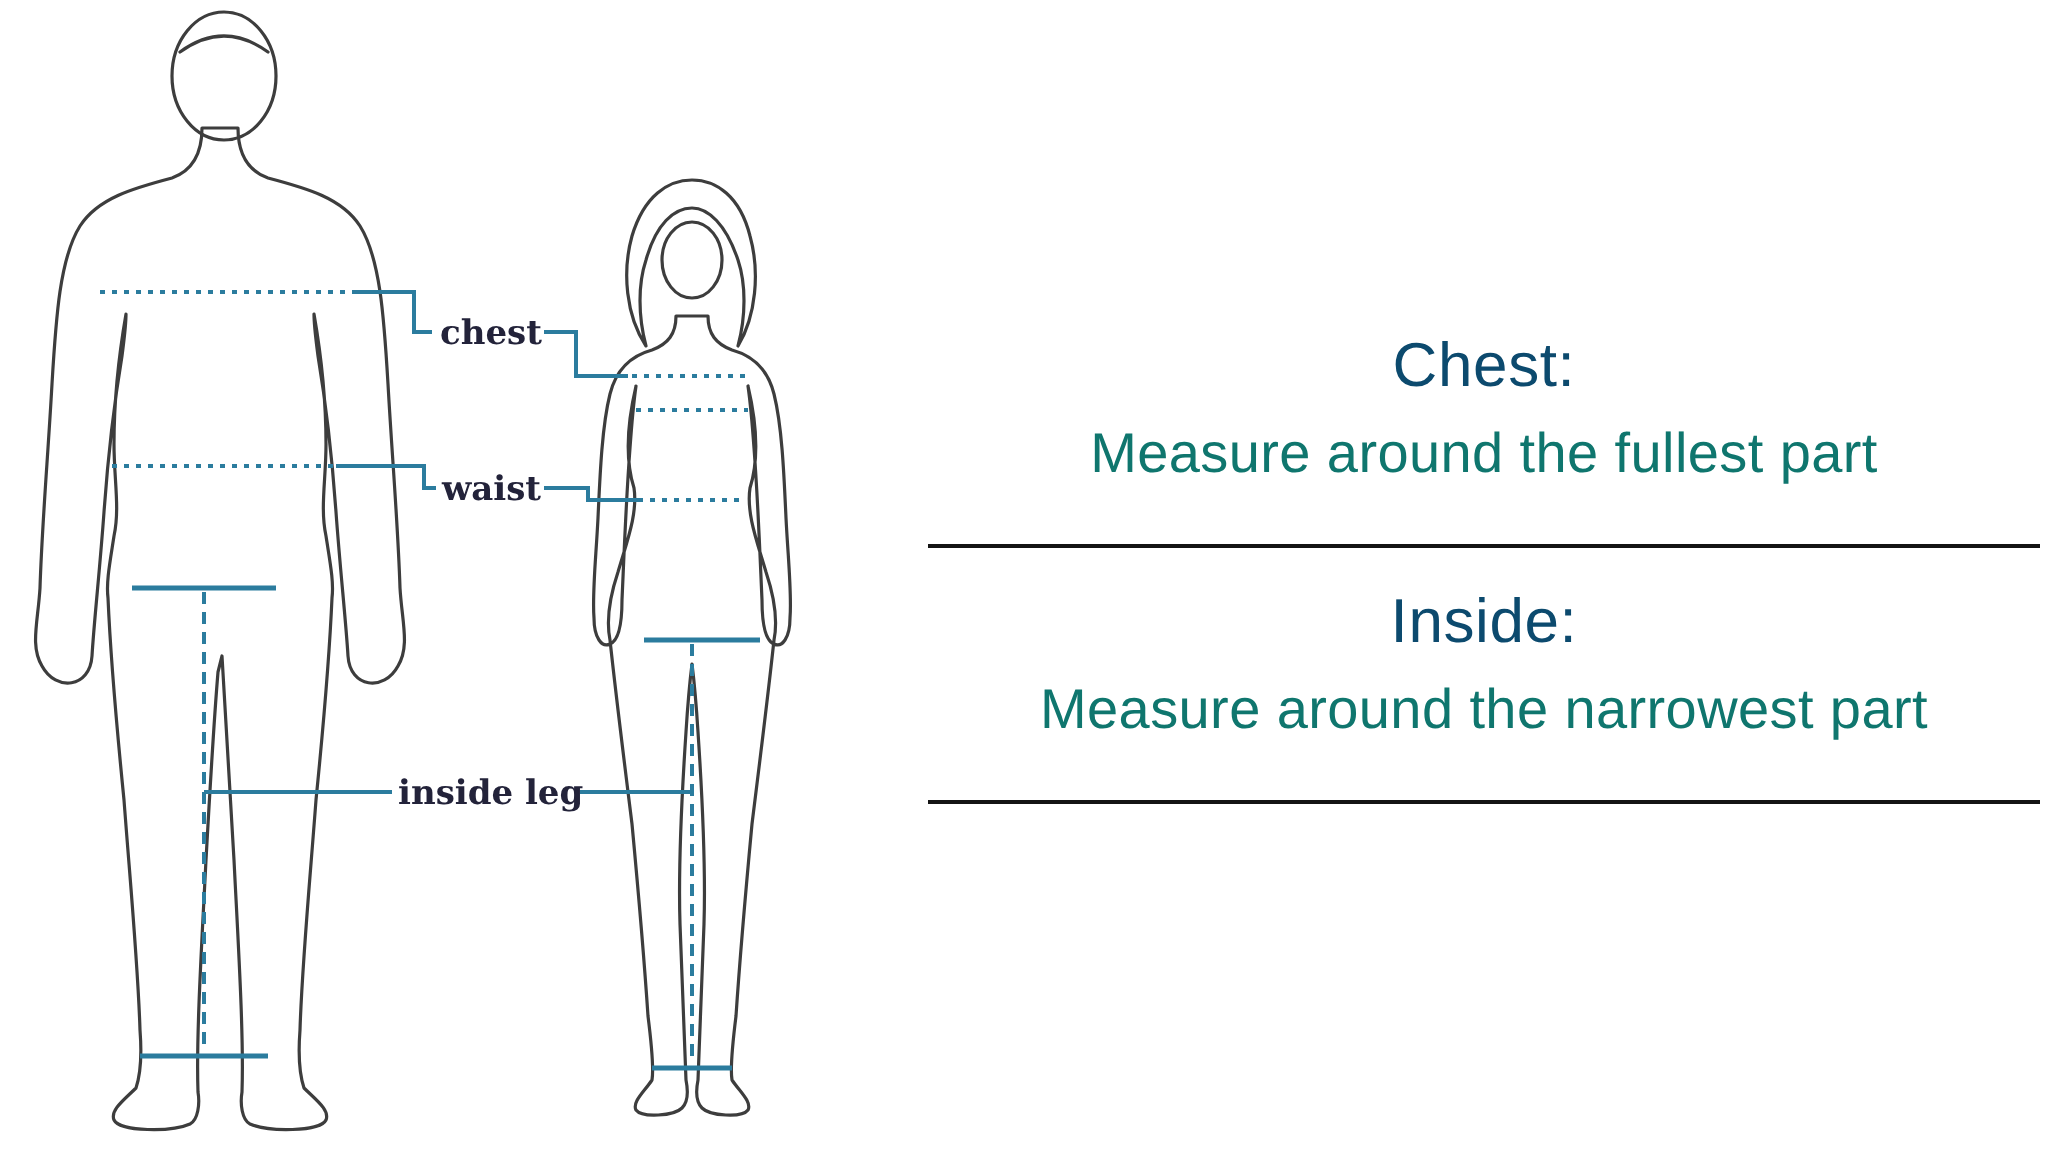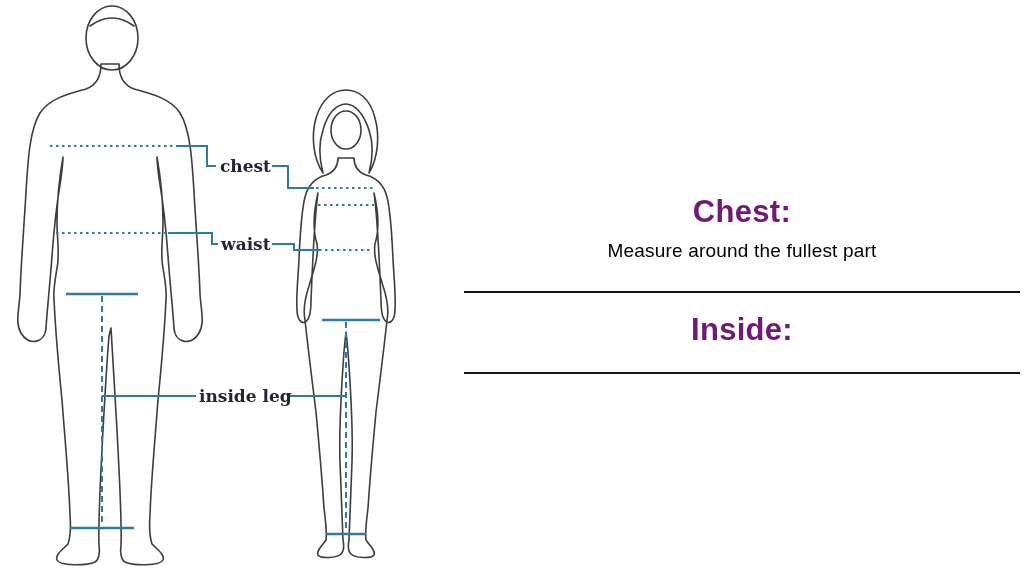--- a/index.html
+++ b/index.html
@@ -35,28 +35,28 @@
     flex: 1 1 auto;
     display: flex;
     flex-direction: column;
     justify-content: center;
     padding: 0 4px;
   }
   .section { text-align: center; }
   .section h2 {
     margin: 0 0 5px 0;
     font-size: 31px;
-    font-weight: bold;
-    color: #701a75;
+    font-weight: normal;
+    color: #0c4a6e;
     letter-spacing: 0.3px;
   }
   .section p {
     margin: 10px;
-    font-size: 19px;
-    color: #000000;
+    font-size: 28px;
+    color: #0f766e;
     letter-spacing: 0.2px;
   }
   .divider {
     border: none;
     border-top: 2px solid #141414;
     margin: 19px 0;
     width: 100%;
   }
 </style>
 </head>
@@ -214,20 +214,21 @@
 
     <div class="section">
       <h2>Chest:</h2>
       <p>Measure around the fullest part</p>
     </div>
 
     <div class="divider"></div>
 
     <div class="section">
       <h2>Inside:</h2>
+      <p>Measure around the narrowest part</p>
     </div>
 
     <div class="divider"></div>
 
     <div class="section">
     </div>
 
   </div>
 </div>
 

